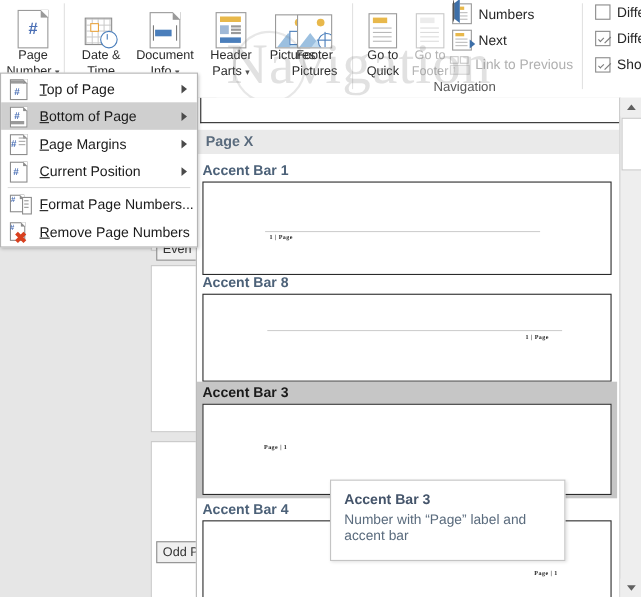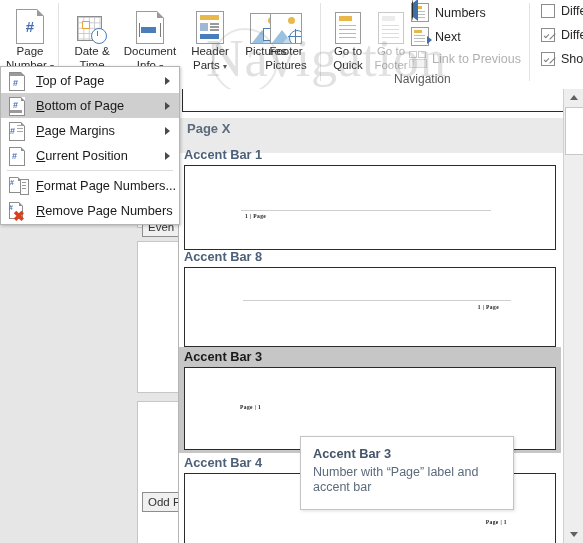--- a/index.html
+++ b/index.html
@@ -165,21 +165,21 @@
   #gallery{
     position:absolute;left:178px;top:89px;width:405px;height:454px;
     background:#ffffff;border-left:1px solid #b5b5b5;border-bottom:1px solid #b5b5b5;
     overflow:hidden;z-index:10;
   }
   #gal-clip-top{
     position:absolute;left:182px;top:89px;width:380px;height:22px;
     background:#fff;border:1px solid #2b2b2b;border-top:none;z-index:11;
   }
   .sec-head{
-    position:absolute;left:0;width:382px;height:35px;line-height:22px;
+    position:absolute;left:0;width:382px;height:22px;line-height:22px;
     background:#eaeaea;color:#5a6b7d;font-weight:bold;font-size:13px;padding-left:8px;
   }
   .item{
     position:absolute;left:0;width:382px;
   }
   .item .ilabel{
     height:20px;line-height:20px;padding-left:5px;
     font-weight:bold;font-size:12.8px;color:#4c6178;
   }
   .item.sel{background:#c6c6c6;}

